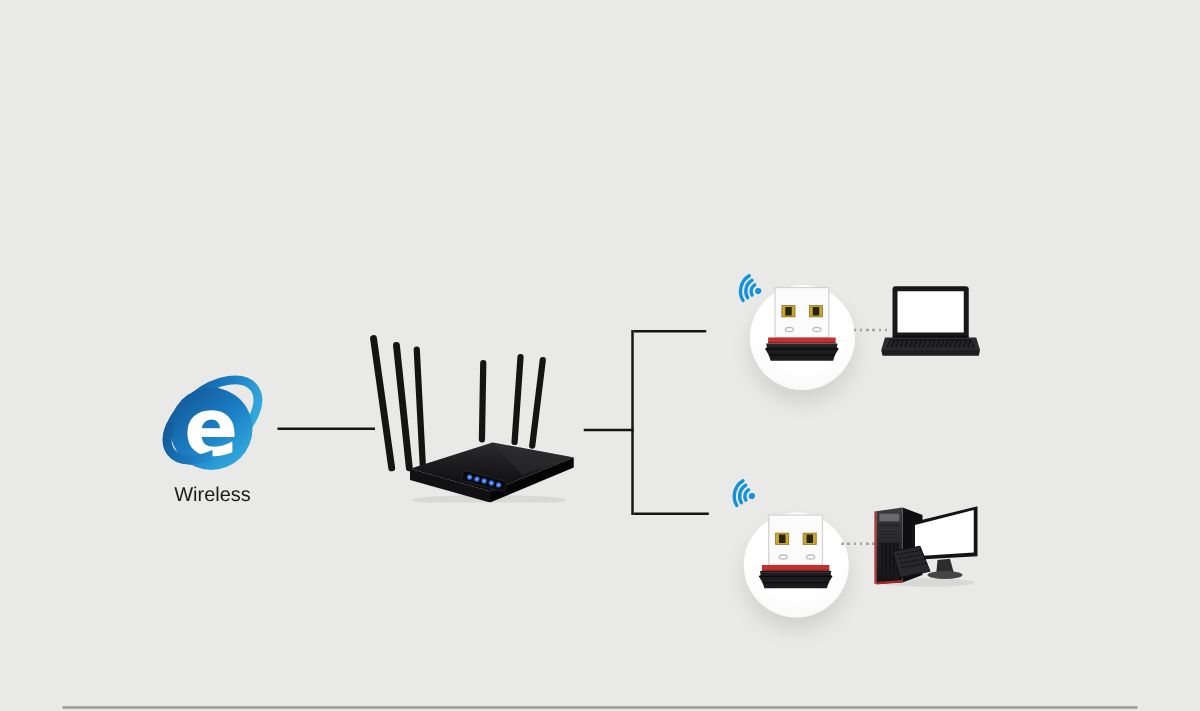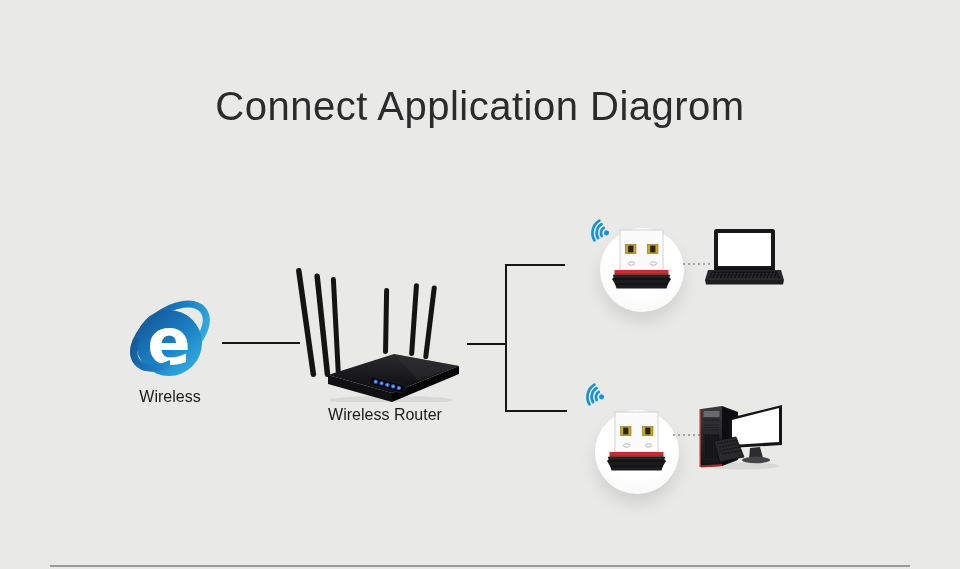--- a/index.html
+++ b/index.html
@@ -46,21 +46,20 @@
   }
   #dots-top{left:683px;top:263px;width:28px;}
   #dots-bottom{left:673px;top:434px;width:28px;}
   #bottom-rule{position:absolute;left:50px;top:565px;width:860px;height:2px;background:#9a9a9a;}
 </style>
 </head>
 <body>
 
 <div class="stage">
 
-  <h1 class="title">Connect Application Diagrom</h1>
 
   <svg id="ie-logo" class="svgbox" viewBox="0 0 88 102">
     <defs>
       <linearGradient id="ieg" x1="0" y1="0" x2="0.9" y2="1">
         <stop offset="0" stop-color="#11518f"></stop>
         <stop offset="0.55" stop-color="#1b7fc4"></stop>
         <stop offset="1" stop-color="#38b3e3"></stop>
       </linearGradient>
       <clipPath id="ielow">
           <rect x="0" y="52" width="44" height="50"></rect>
@@ -108,21 +107,20 @@
       <circle cx="91" cy="122.8" r="2.1" fill="#2e6cf2"></circle>
       <circle cx="97" cy="122.8" r="2.1" fill="#2e6cf2"></circle>
       <circle cx="103" cy="122.8" r="2.1" fill="#2e6cf2"></circle>
       <circle cx="79" cy="122.8" r="0.8" fill="#a8c2ff"></circle>
       <circle cx="85" cy="122.8" r="0.8" fill="#a8c2ff"></circle>
       <circle cx="91" cy="122.8" r="0.8" fill="#a8c2ff"></circle>
       <circle cx="97" cy="122.8" r="0.8" fill="#a8c2ff"></circle>
       <circle cx="103" cy="122.8" r="0.8" fill="#a8c2ff"></circle>
     </g>
   </svg>
-  <div class="node-label" id="router-label">Wireless Router</div>
 
   <svg id="wifi-top" class="wifi-icon" viewBox="0 0 26 26">
     <g stroke="#1591d8" stroke-width="2.5" fill="none" stroke-linecap="round">
       <path d="M9.1 16.6 A5.5 5.5 0 0 1 16.9 16.6"></path>
       <path d="M6.3 13.8 A9.5 9.5 0 0 1 19.7 13.8"></path>
       <path d="M3.5 11 A13.5 13.5 0 0 1 22.5 11"></path>
     </g>
     <circle cx="13" cy="20.2" r="2.3" fill="#1591d8"></circle>
   </svg>
 

